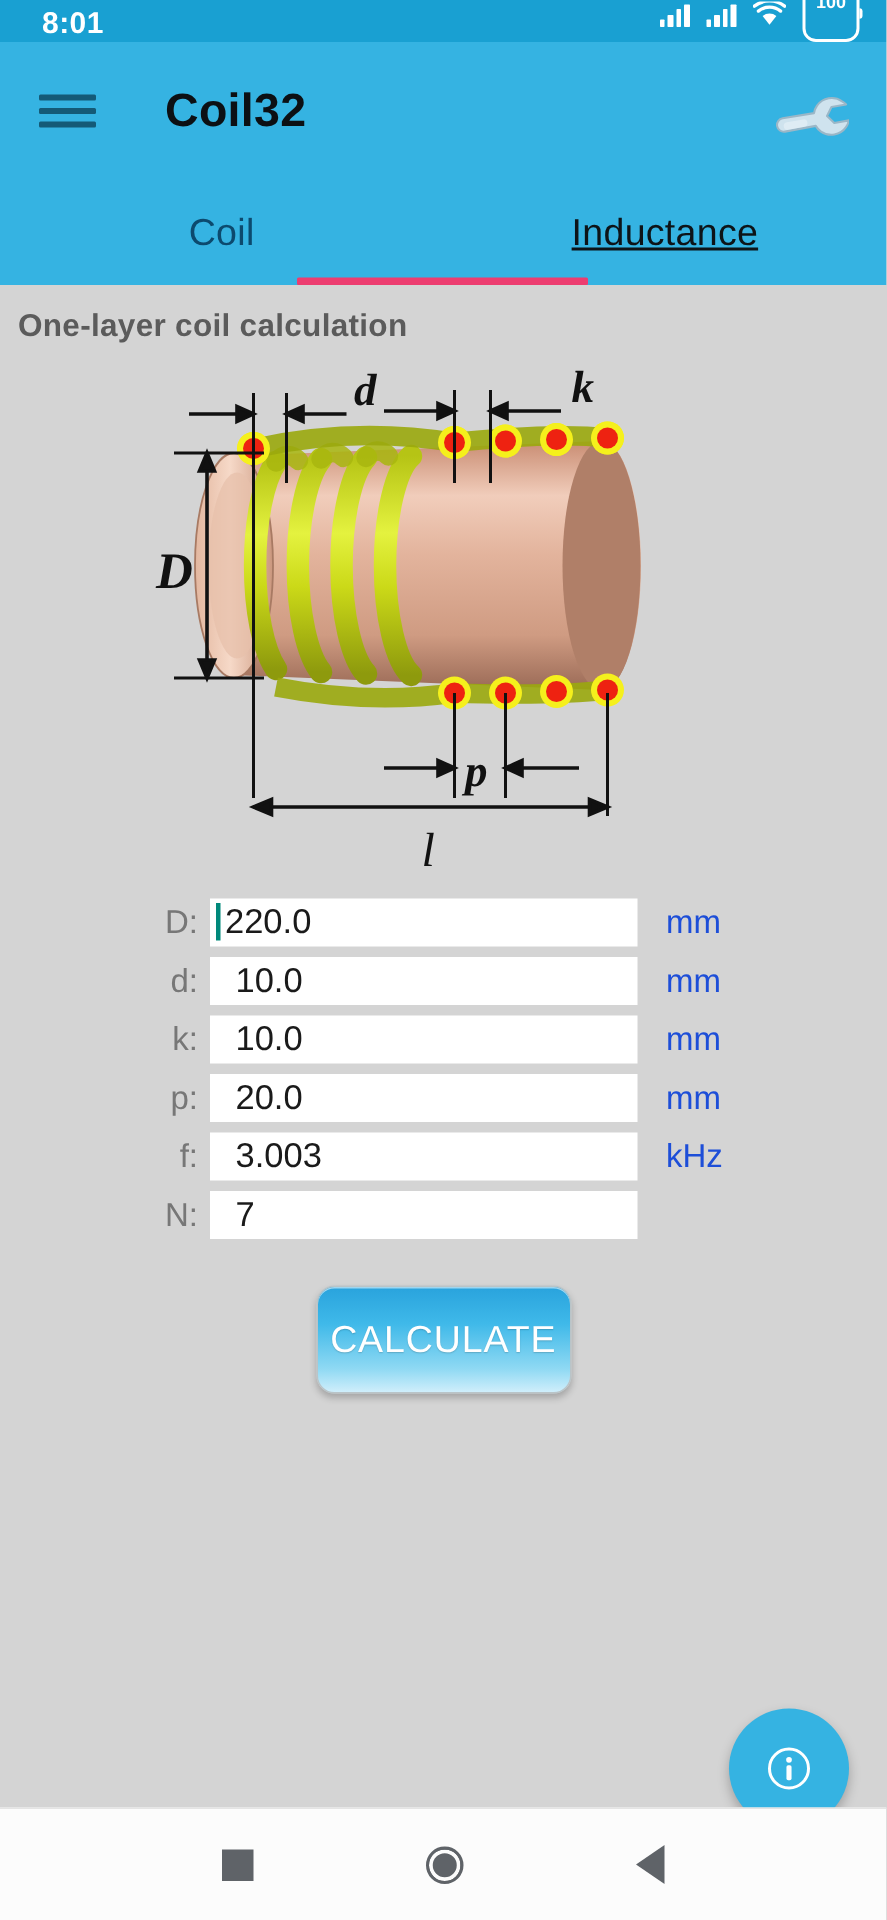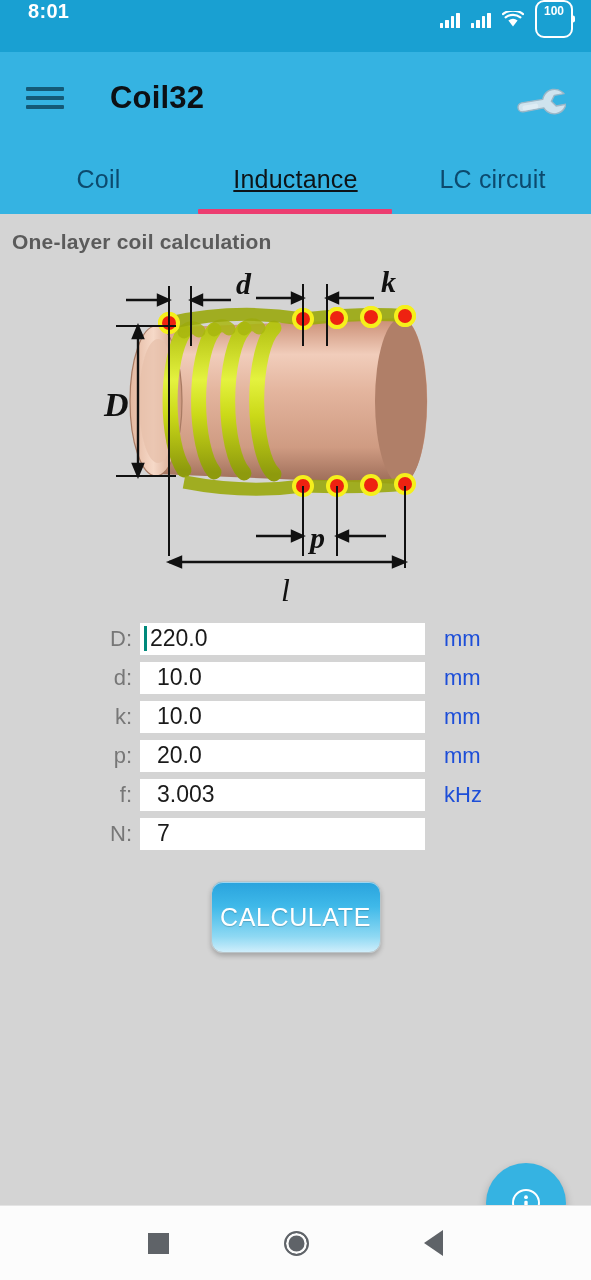--- a/index.html
+++ b/index.html
@@ -6,22 +6,22 @@
   html, body {
     width: 591px; height: 1280px;
     background: #d4d4d4;
     font-family: "Liberation Sans", sans-serif;
     overflow: hidden;
   }
   .phone { position: relative; width: 591px; height: 1280px; background: #d4d4d4; }
 
   
   .statusbar {
-    height: 52px; background: #19a0d2; color: #ffffff;
-    display: flex; align-items: flex-start; justify-content: space-between;
+    height: 28px; background: #19a0d2; color: #ffffff;
+    display: flex; align-items: flex-end; justify-content: space-between;
     padding: 0 18px 0 28px;
   }
   .status-time { font-size: 20px; font-weight: bold; letter-spacing: .3px; }
   .status-right { display: flex; align-items: center; gap: 11px; }
   .signal { display: flex; align-items: flex-end; gap: 2px; height: 17px; }
   .signal i { width: 3.5px; background: #ffffff; border-radius: .5px; display: block; }
   .signal i:nth-child(1) { height: 5px; }
   .signal i:nth-child(2) { height: 8px; }
   .signal i:nth-child(3) { height: 11.5px; }
   .signal i:nth-child(4) { height: 15px; }
@@ -175,21 +175,20 @@
           <path d="M38 8 a12 12 0 0 0 -12 12 a12 12 0 0 0 1.2 5.2 L12 40 a4.5 4.5 0 0 0 6.4 6.4 L33 31.5 a12 12 0 0 0 5 1.1 a12 12 0 0 0 12 -12 a12 12 0 0 0 -1 -4.8 l-7 7 l-6.6 -1 l-1 -6.6 l7 -7 A12 12 0 0 0 38 8 Z" fill="#cfe3ee" stroke="#9bb7c7" stroke-width="1.4" stroke-linejoin="round"></path>
           <rect x="13.5" y="36" width="16" height="5" rx="2.5" transform="rotate(-45 21.5 38.5)" fill="#e7f2f8" opacity="0.6"></rect>
         </g>
       </svg>
     </div>
   </div>
 
   <div class="tabbar">
     <div class="tab">Coil</div>
     <div class="tab active">Inductance</div>
-    <div class="tab">LC circuit</div>
     <div class="tab-indicator"></div>
   </div>
 
   <div class="content">
 
     <div class="section-title">One-layer coil calculation</div>
 
     <div class="diagram-wrap">
       <svg class="diagram" width="400" height="350" viewBox="0 0 400 350">
         <defs>

